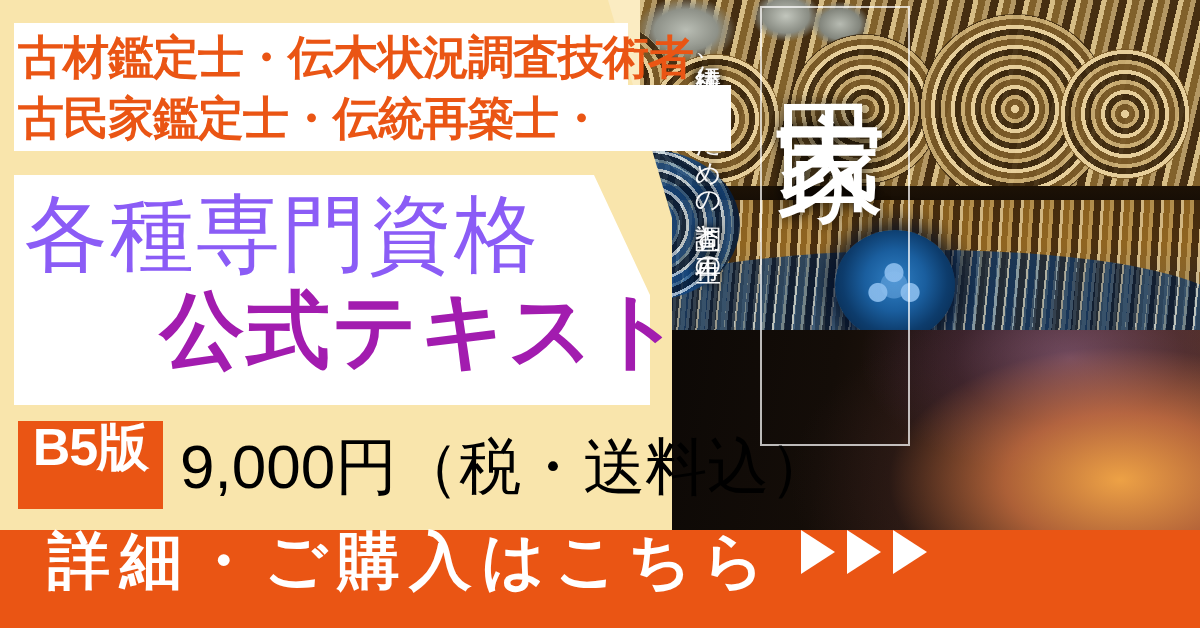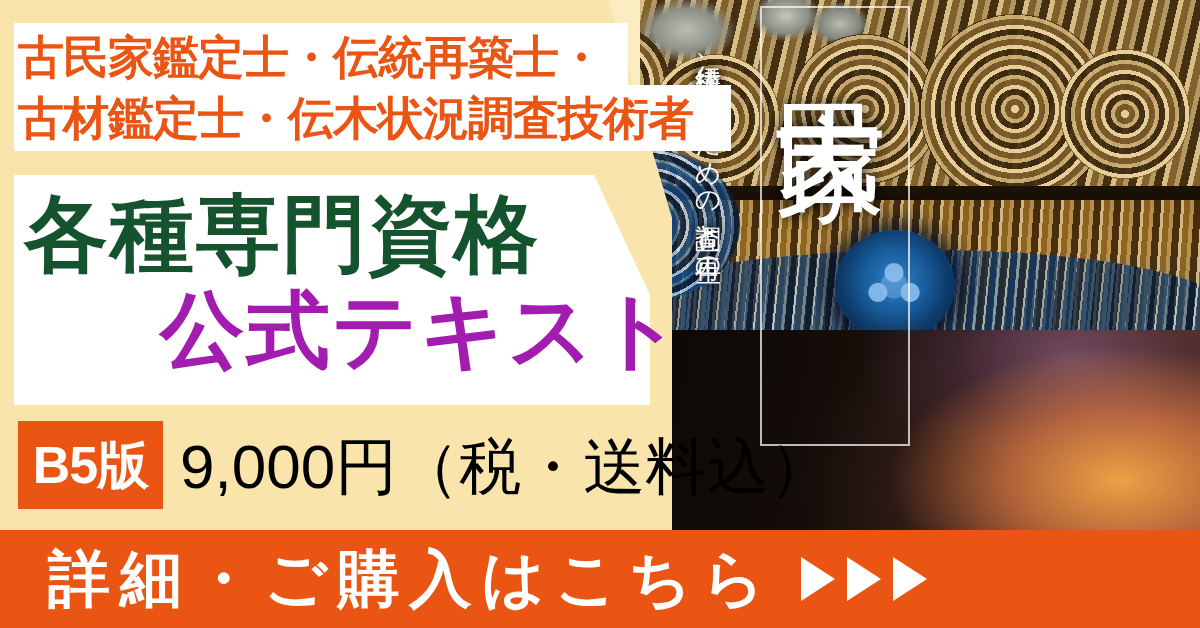--- a/index.html
+++ b/index.html
@@ -170,50 +170,50 @@
   }
 
   
   .panel-title {
     position:absolute; left:14px; top:175px; width:636px; height:230px;
     background:#fff;
     clip-path:polygon(0 0, 580px 0, 636px 120px, 636px 230px, 0 230px);
   }
   .big1 {
     position:absolute; left:24px; top:192px;
-    color:#14532d; font-size:84px; font-weight:700; line-height:1;
+    color:#8b5cf6; font-size:84px; font-weight:400; line-height:1;
     letter-spacing:2px; white-space:nowrap; z-index:3;
   }
   .big2 {
     position:absolute; left:160px; top:288px;
     color:#a21caf; font-size:84px; font-weight:700; line-height:1;
     letter-spacing:2px; white-space:nowrap; z-index:3;
   }
 
   
   .badge {
     position:absolute; left:18px; top:421px; width:145px; height:88px;
     background:#ea5514; z-index:3;
-    display:flex; align-items:center; justify-content:center;
+    display:flex; justify-content:center;
   }
   .badge span {
     color:#fff; font-size:52px; font-weight:700; letter-spacing:-1px;
     line-height:1;
   }
   .price {
     position:absolute; left:180px; top:428px;
     color:#000000; font-size:62px; font-weight:400; line-height:1.25;
     white-space:nowrap; z-index:3;
   }
 
   
   .cta {
     position:absolute; left:0; top:530px; width:1200px; height:98px;
     background:#ea5514;
-    display:flex; align-items:center; z-index:5;
+    display:flex; z-index:5;
   }
   .cta-text {
     color:#fff; font-size:62px; font-weight:700;
     letter-spacing:10px; margin-left:48px; line-height:1;
     white-space:nowrap;
   }
   .arrows { display:flex; gap:12px; margin-left:26px; }
   .arrow {
     width:0; height:0;
     border-left:34px solid #fff;
@@ -246,22 +246,22 @@
     <div class="title-vert">古民家</div>
     <div class="subtitle-vert">伝統構法、古民家活用のための調査と再生の</div>
   </div>
 
   <div class="left-bg"></div>
   <div class="left-cream"></div>
 
   <div class="panel-head"></div>
   <div class="panel-head2"></div>
   <div class="head-lines">
+    <div>古材鑑定士・伝木状況調査技術者</div>
     <div>古民家鑑定士・伝統再築士・</div>
-    <div>古材鑑定士・伝木状況調査技術者</div>
   </div>
 
   <div class="panel-title"></div>
   <div class="big1">各種専門資格</div>
   <div class="big2">公式テキスト</div>
 
   <div class="badge">
     <span>B5版</span>
   </div>
   <div class="price">9,000円（税・送料込）</div>

